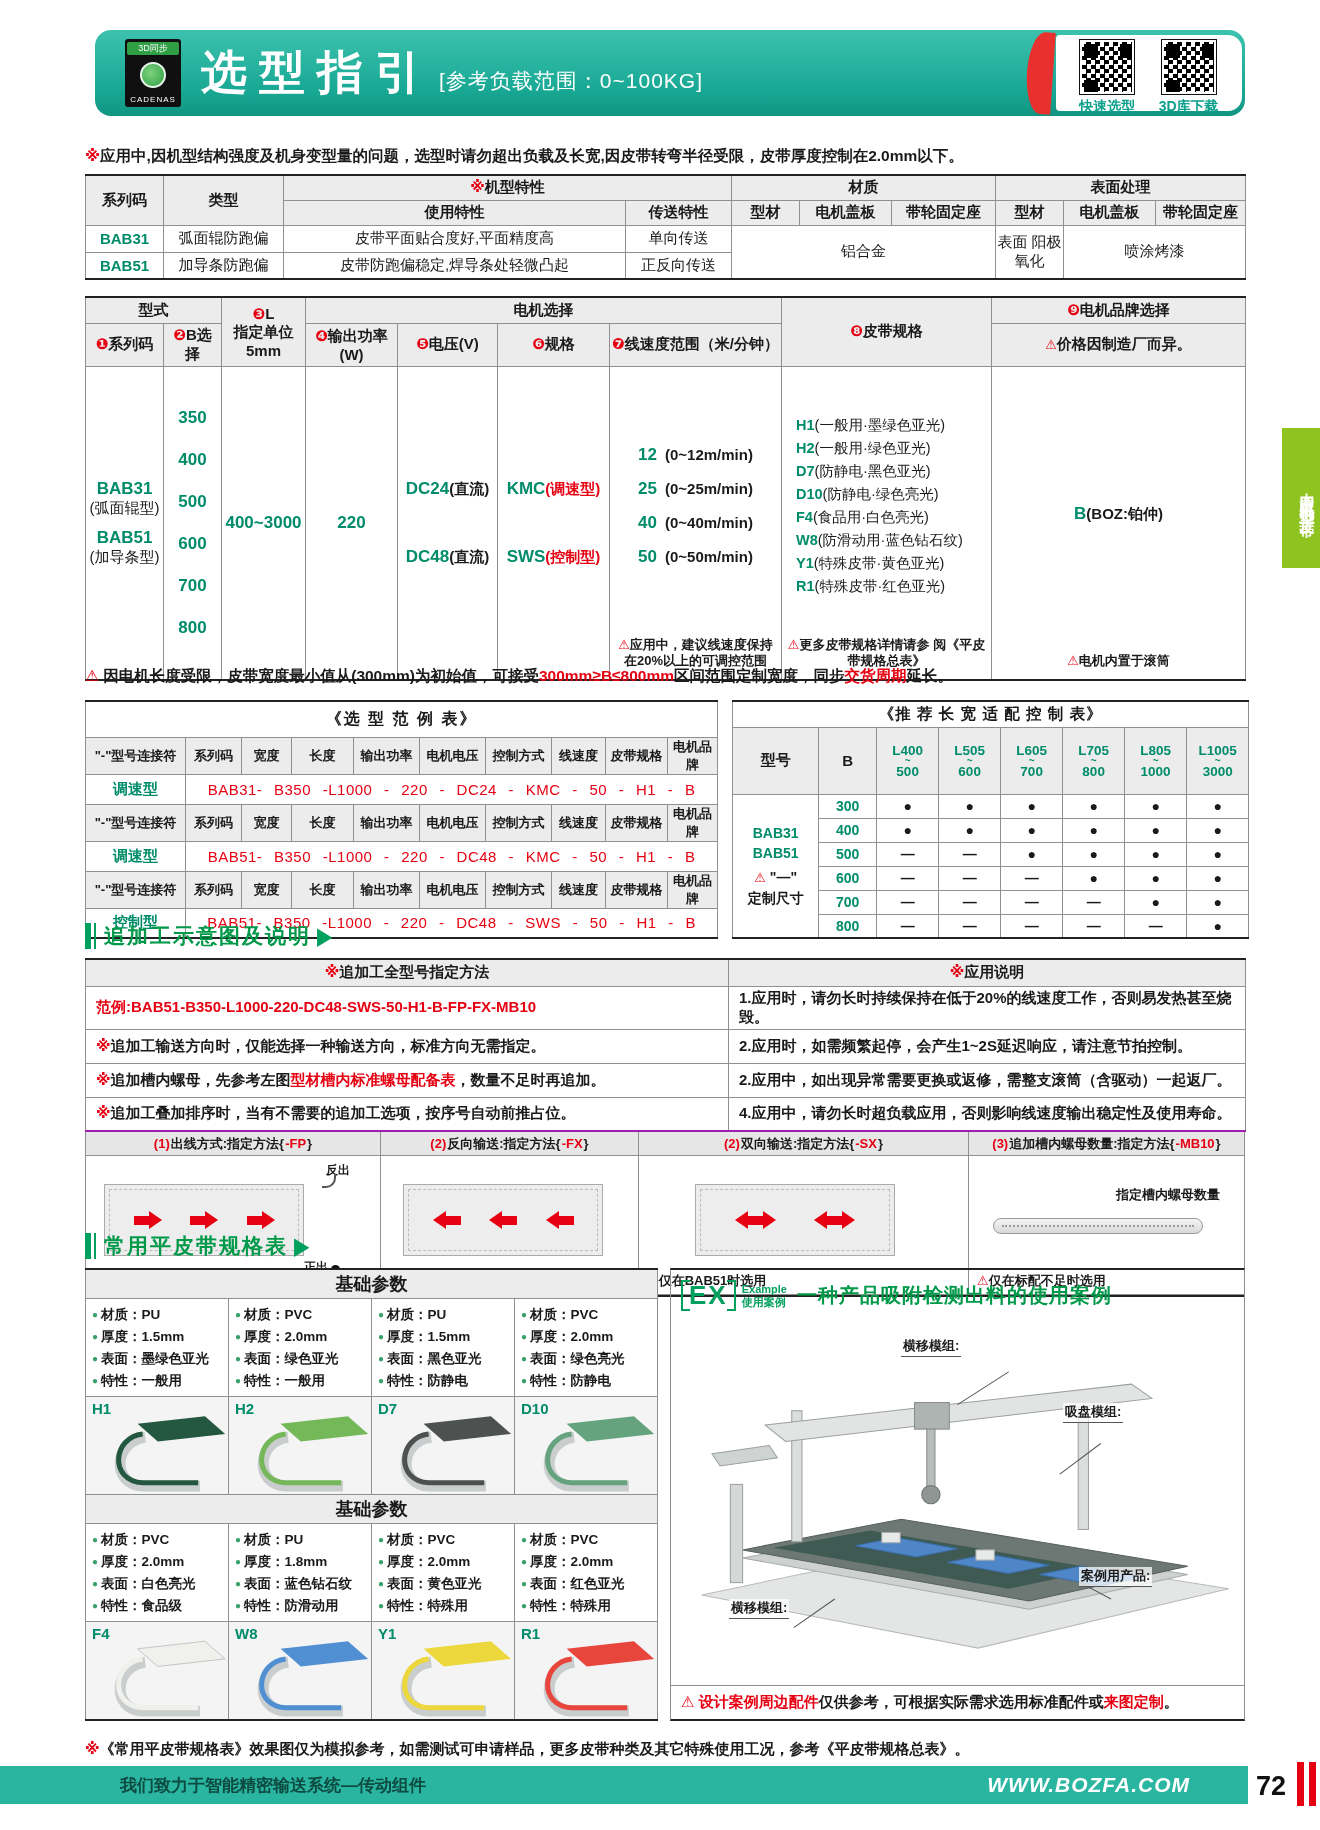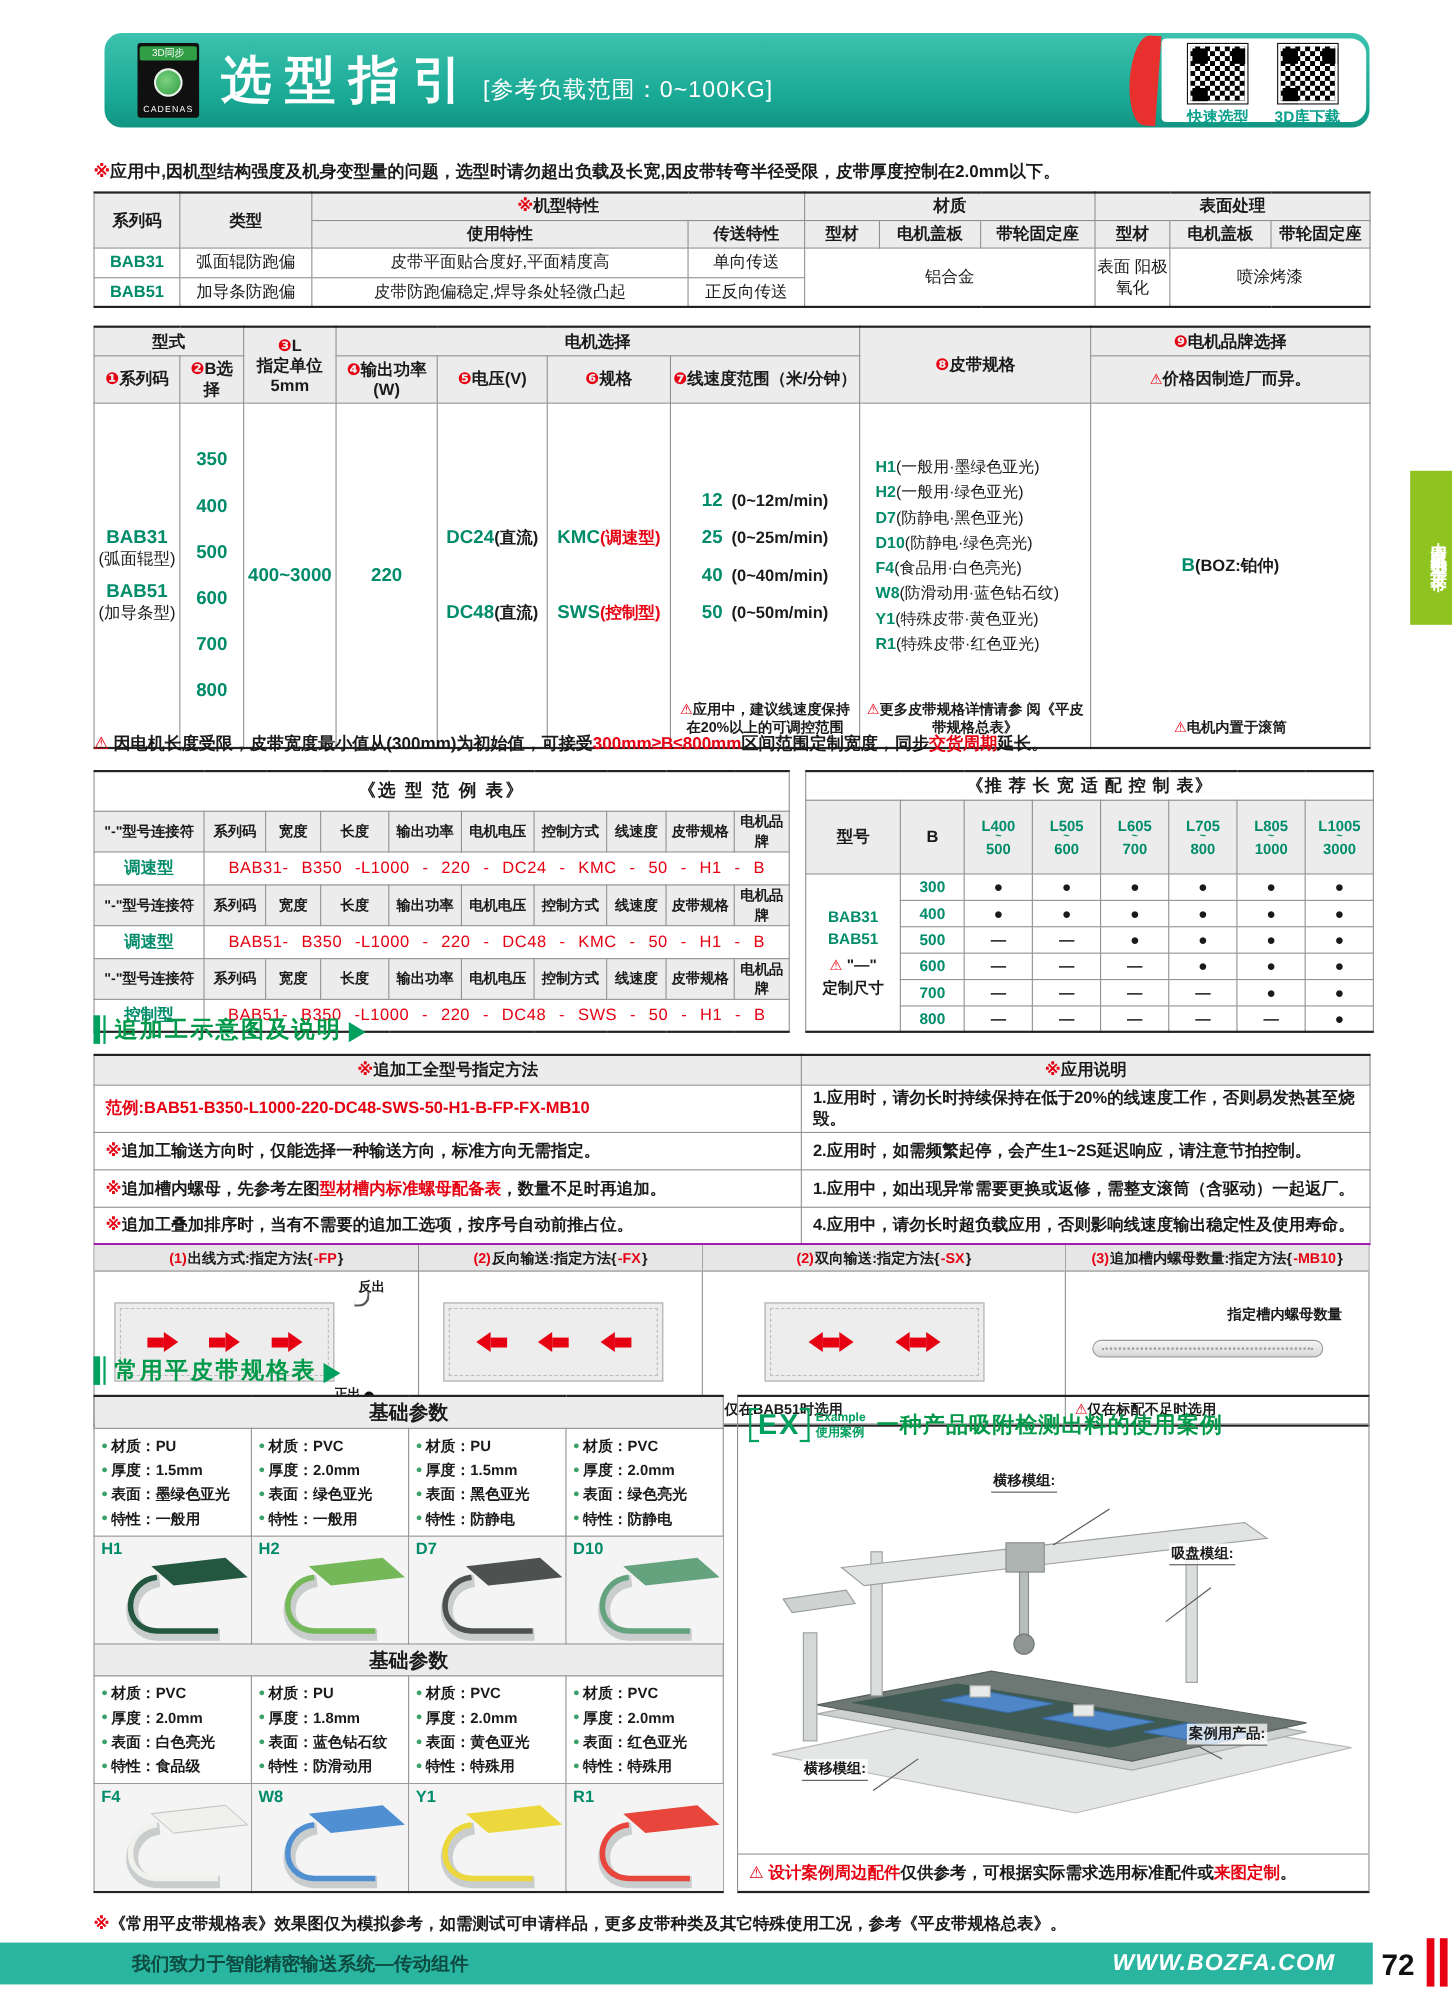--- a/index.html
+++ b/index.html
@@ -131,21 +131,21 @@
   .exsub { display:flex; flex-direction:column; color:#00a05e; font-size:11px; font-weight:bold; line-height:13px; }
   .ex-title { color:#009949; font-size:20px; font-weight:bold; letter-spacing:1px; }
   .ex-ill { position:relative; flex:1; }
   .ex-label { position:absolute; font-size:13px; font-weight:bold; border-bottom:1px solid #555; padding:0 2px 1px 2px; background:rgba(255,255,255,.75); }
   .ex-note { border-top:1px solid #8f8f8f; padding:7px 10px; font-size:15px; font-weight:bold; }
 
   .bottom-note { top:1740px; font-size:15px; font-weight:bold; }
 
   
   .footbar { position:absolute; left:0; bottom:26px; width:1248px; height:38px; background:#2ab5a1;
-             display:flex; align-items:center; justify-content:space-between; padding:0 34px 0 120px; }
+             display:flex; align-items:center; justify-content:space-between; padding:0 58px 0 120px; }
   .footbar .slog { color:#0d4a40; font-size:17px; font-weight:bold; }
   .footbar .url { color:#fff; font-size:21px; font-weight:bold; font-style:italic; letter-spacing:1px; }
   .pagenum { position:absolute; right:34px; bottom:28px; font-size:27px; font-weight:bold; color:#111; }
   .redbars { position:absolute; right:4px; bottom:24px; display:flex; gap:5px; }
   .redbars div { width:7px; height:44px; background:#e60012; }
 
   
   .side-tab { position:absolute; right:0; top:428px; width:38px; height:140px; background:#8fc31f;
               color:#fff; writing-mode:vertical-rl; display:flex; justify-content:center;
               font-size:15px; font-weight:bold; letter-spacing:4px; padding:10px 4px; gap:2px; }
@@ -565,21 +565,21 @@
       <tr>
         <td><span class="rb">范例:</span><span class="rb">BAB51-B350-L1000-220-DC48-SWS-50-H1-B-FP-FX-MB10</span></td>
         <td>1.应用时，请勿长时持续保持在低于20%的线速度工作，否则易发热甚至烧毁。</td>
       </tr>
       <tr>
         <td><span class="r">※</span><span>追加工输送方向时，仅能选择一种输送方向，标准方向无需指定。</span></td>
         <td>2.应用时，如需频繁起停，会产生1~2S延迟响应，请注意节拍控制。</td>
       </tr>
       <tr>
         <td><span class="r">※</span><span>追加槽内螺母，先参考左图</span><span class="rb">型材槽内标准螺母配备表</span><span>，数量不足时再追加。</span></td>
-        <td>1.应用中，如出现异常需要更换或返修，需整支滚筒（含驱动）一起返厂。</td>
+        <td>2.应用中，如出现异常需要更换或返修，需整支滚筒（含驱动）一起返厂。</td>
       </tr>
       <tr>
         <td><span class="r">※</span><span>追加工叠加排序时，当有不需要的追加工选项，按序号自动前推占位。</span></td>
         <td>4.应用中，请勿长时超负载应用，否则影响线速度输出稳定性及使用寿命。</td>
       </tr>
     </tbody>
       </table>
 
     <div class="diag-row">
       <div class="diag" style="width:296px">

